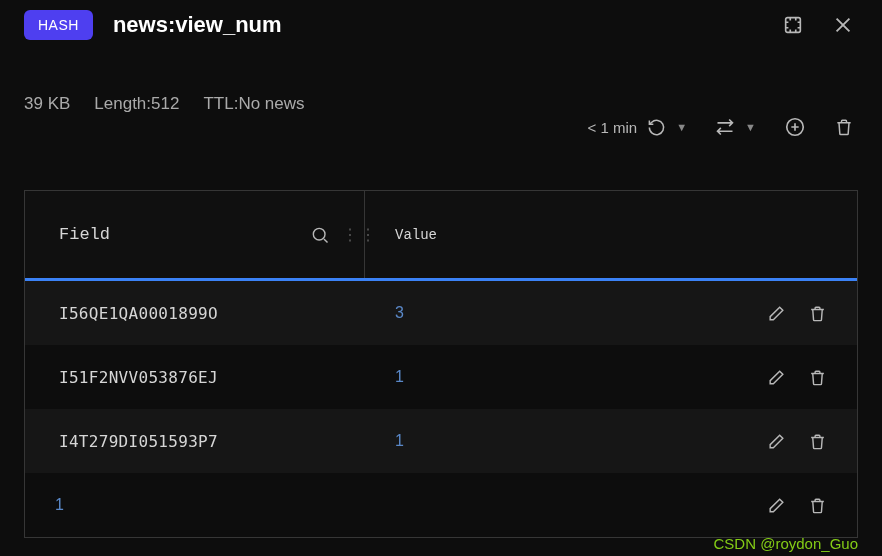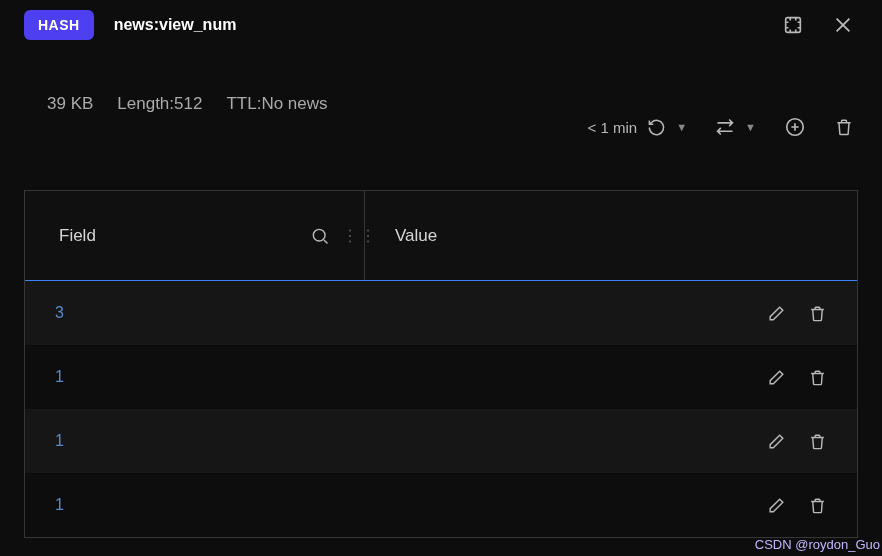--- a/index.html
+++ b/index.html
@@ -15,67 +15,68 @@
     .header {
       display: flex;
       align-items: center;
       justify-content: space-between;
       padding: 10px 28px 0 24px;
     }
     .header-left { display: flex; align-items: center; gap: 20px; }
     .badge {
       background: #4e3ff0;
       color: #fff;
-      font-weight: 700;
+      font-weight: 400;
       font-size: 14px;
       padding: 7px 14px;
       border-radius: 6px;
       letter-spacing: 0.5px;
     }
-    .key-name { font-size: 16px; font-weight: 600; color: #fff; }
+    .key-name { font-size: 22px; font-weight: 600; color: #fff; }
     .header-right { display: flex; align-items: center; gap: 28px; }
     .icon-btn { cursor: pointer; display: flex; align-items: center; justify-content: center; color: #b8b8b8; }
     .meta-row {
       display: flex;
       align-items: center;
       justify-content: space-between;
       padding: 30px 28px 12px 24px;
     }
-    .meta-left { display: flex; align-items: center; gap: 24px; color: #aaa; font-size: 17px; margin-left: 23px; }
+    .meta-left { display: flex; align-items: center; gap: 24px; color: #aaa; font-size: 17px; }
     .meta-item { display: flex; }
     .meta-right { display: flex; align-items: center; gap: 28px; color: #b8b8b8; margin-top: 46px; }
     .refresh-group { display: flex; align-items: center; gap: 10px; font-size: 15px; }
     .chevron { font-size: 11px; color: #888; }
     .table-wrap {
       margin: 40px 24px 0 24px;
       border: 1px solid #363636;
     }
     .table-head {
       display: flex;
       height: 90px;
       align-items: center;
       background: #101010;
-      border-bottom: 1px solid #3b82f6;
+      border-bottom: 3px solid #3b82f6;
+      font-family: Liberation Mono, monospace;
     }
     .th-field {
       flex: 0 0 340px;
       padding: 0 34px;
       display: flex;
       align-items: center;
       justify-content: space-between;
       font-size: 17px;
       color: #d6d6d6;
       border-right: 1px solid #363636;
       height: 100%;
       position: relative;
     }
     .th-value {
       flex: 1;
       padding: 0 30px;
-      font-size: 17px;
+      font-size: 14px;
       color: #d6d6d6;
     }
     .drag-handle {
       position: absolute;
       right: -14px;
       color: #555;
       font-size: 16px;
       letter-spacing: 2px;
     }
     .tbody { }
@@ -98,24 +99,24 @@
       flex: 1;
       padding: 0 30px;
       display: flex;
       align-items: center;
       justify-content: space-between;
     }
     .val { color: #5a88c8; font-size: 16px; }
     .row-actions { display: flex; gap: 22px; }
     .watermark {
       position: absolute;
-      right: 2px;
+      right: 24px;
       bottom: 4px;
-      font-size: 13px;
-      color: #c4b5fd;
+      font-size: 15px;
+      color: #84cc16;
     }
     svg { display: block; }
   </style>
 </head>
 <body>
 
 <div class="header">
   <div class="header-left">
     <span class="badge">HASH</span>
     <span class="key-name">news:view_num</span>
@@ -191,54 +192,57 @@
           </svg>
       </span>
       <span class="drag-handle">⋮⋮</span>
     </div>
     <div class="th-value">
       <span>Value</span>
     </div>
   </div>
   <div class="tbody" id="tbody">
       <div class="tr odd">
+        <div class="td-field">I56QE1QA0001899O</div>
         <div class="td-value">
           <span class="val">3</span>
           <span class="row-actions">
             <span class="icon-btn">
               <svg width="19" height="19" viewBox="0 0 24 24" fill="none" stroke="currentColor" stroke-width="1.8">
                 <path d="M4 20h4L20 8l-4-4L4 16v4z"></path>
               </svg>
             </span>
             <span class="icon-btn">
               <svg width="19" height="19" viewBox="0 0 24 24" fill="none" stroke="currentColor" stroke-width="1.8">
                 <path d="M4 7h16M9 7V5a1 1 0 0 1 1-1h4a1 1 0 0 1 1 1v2M6 7l1 13a1 1 0 0 0 1 1h8a1 1 0 0 0 1-1l1-13"></path>
               </svg>
             </span>
           </span>
         </div>
       </div>
       <div class="tr even">
+        <div class="td-field">I51F2NVV053876EJ</div>
         <div class="td-value">
           <span class="val">1</span>
           <span class="row-actions">
             <span class="icon-btn">
               <svg width="19" height="19" viewBox="0 0 24 24" fill="none" stroke="currentColor" stroke-width="1.8">
                 <path d="M4 20h4L20 8l-4-4L4 16v4z"></path>
               </svg>
             </span>
             <span class="icon-btn">
               <svg width="19" height="19" viewBox="0 0 24 24" fill="none" stroke="currentColor" stroke-width="1.8">
                 <path d="M4 7h16M9 7V5a1 1 0 0 1 1-1h4a1 1 0 0 1 1 1v2M6 7l1 13a1 1 0 0 0 1 1h8a1 1 0 0 0 1-1l1-13"></path>
               </svg>
             </span>
           </span>
         </div>
       </div>
       <div class="tr odd">
+        <div class="td-field">I4T279DI051593P7</div>
         <div class="td-value">
           <span class="val">1</span>
           <span class="row-actions">
             <span class="icon-btn">
               <svg width="19" height="19" viewBox="0 0 24 24" fill="none" stroke="currentColor" stroke-width="1.8">
                 <path d="M4 20h4L20 8l-4-4L4 16v4z"></path>
               </svg>
             </span>
             <span class="icon-btn">
               <svg width="19" height="19" viewBox="0 0 24 24" fill="none" stroke="currentColor" stroke-width="1.8">

